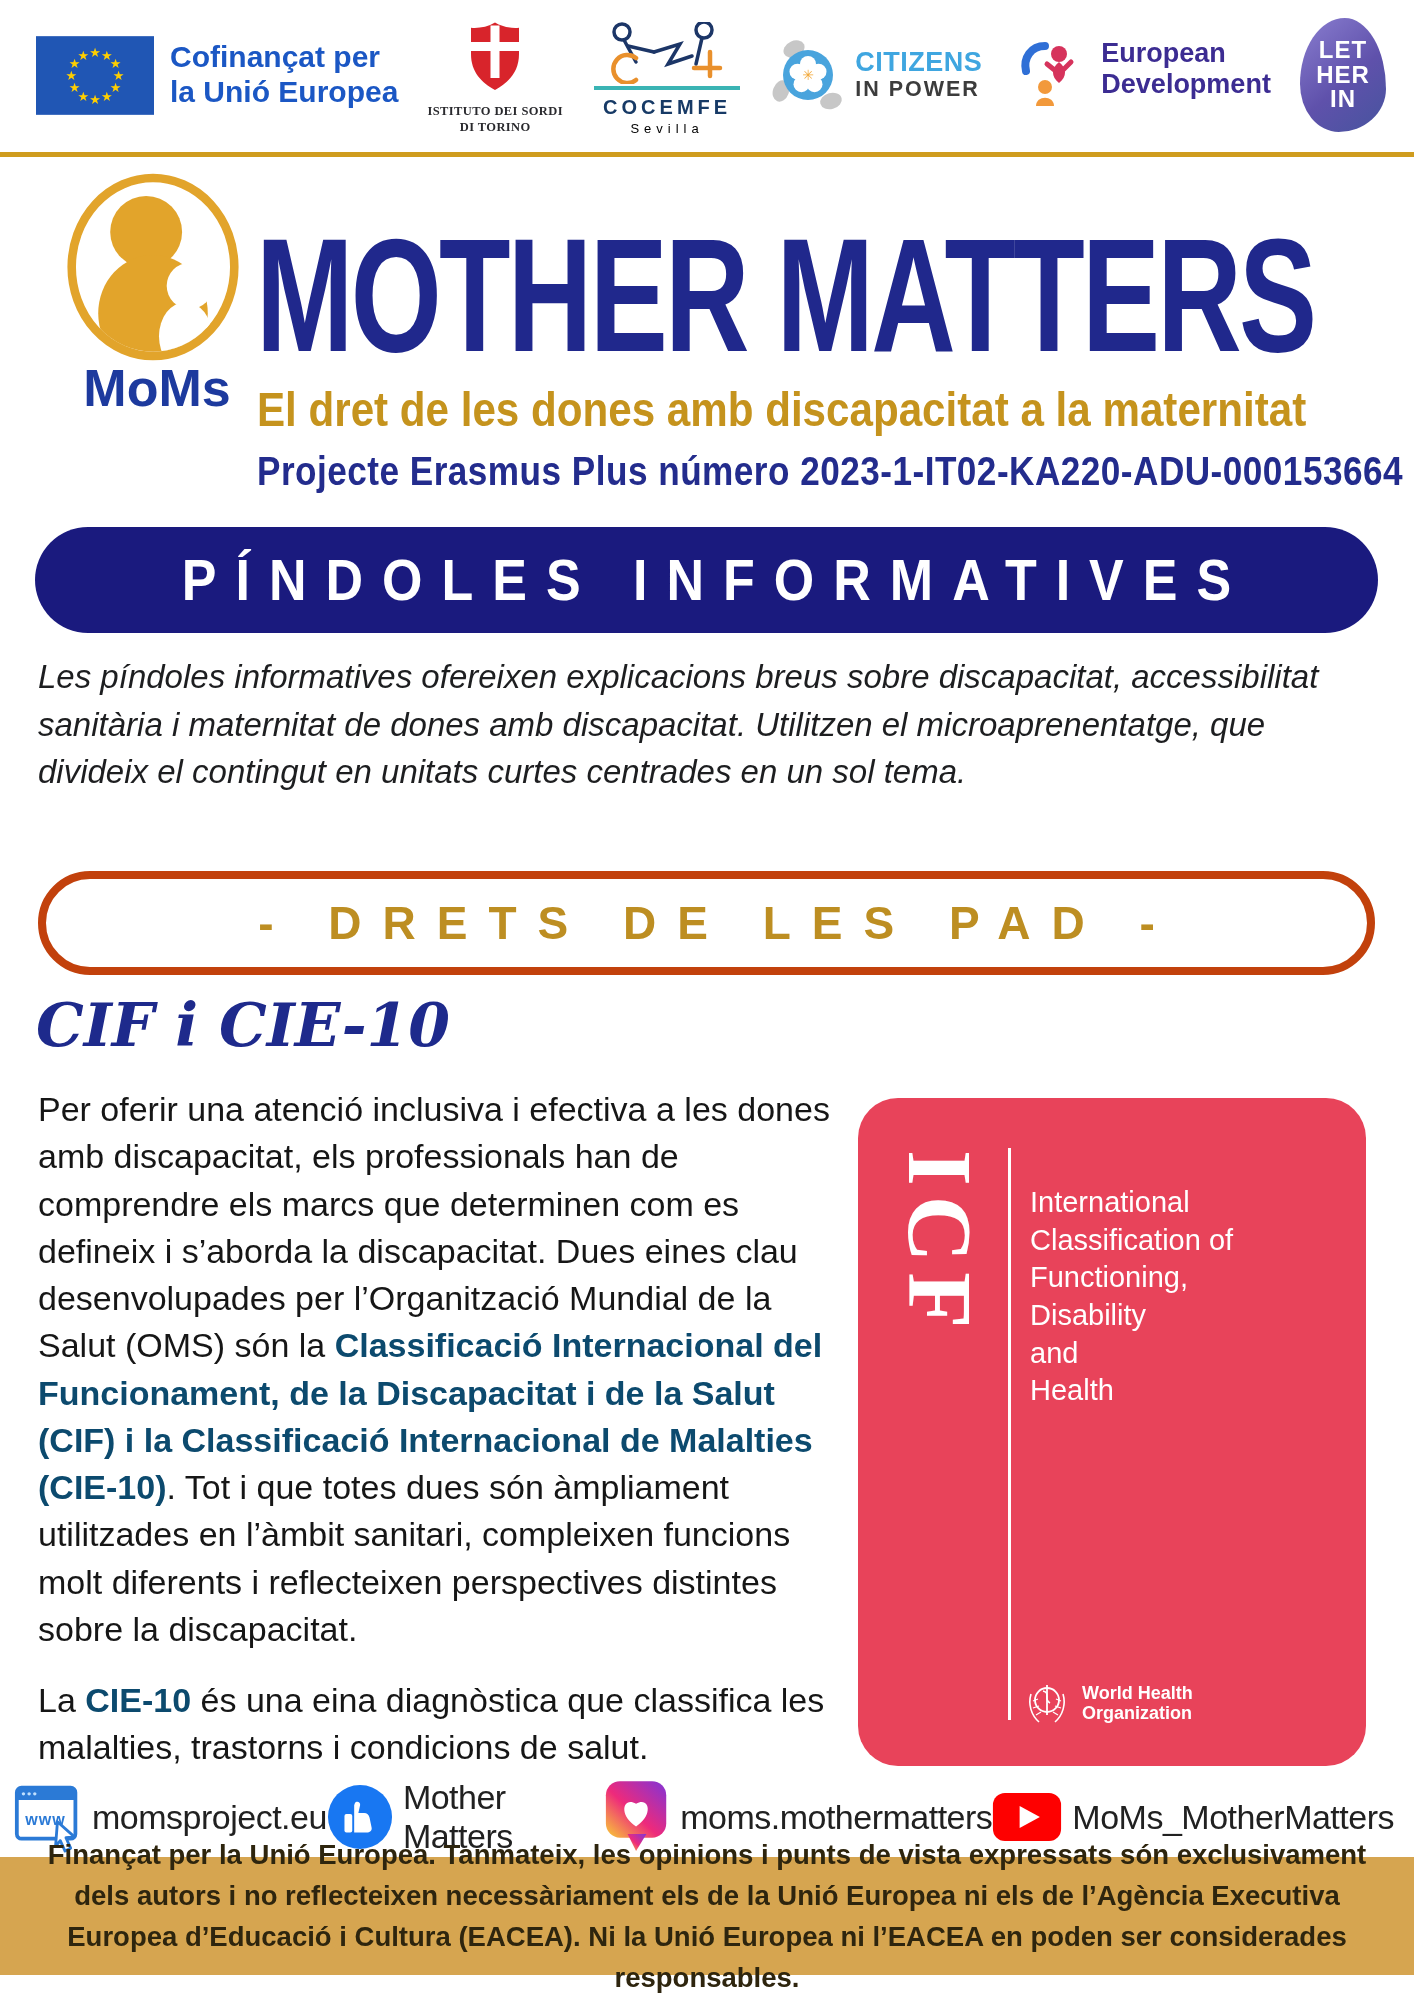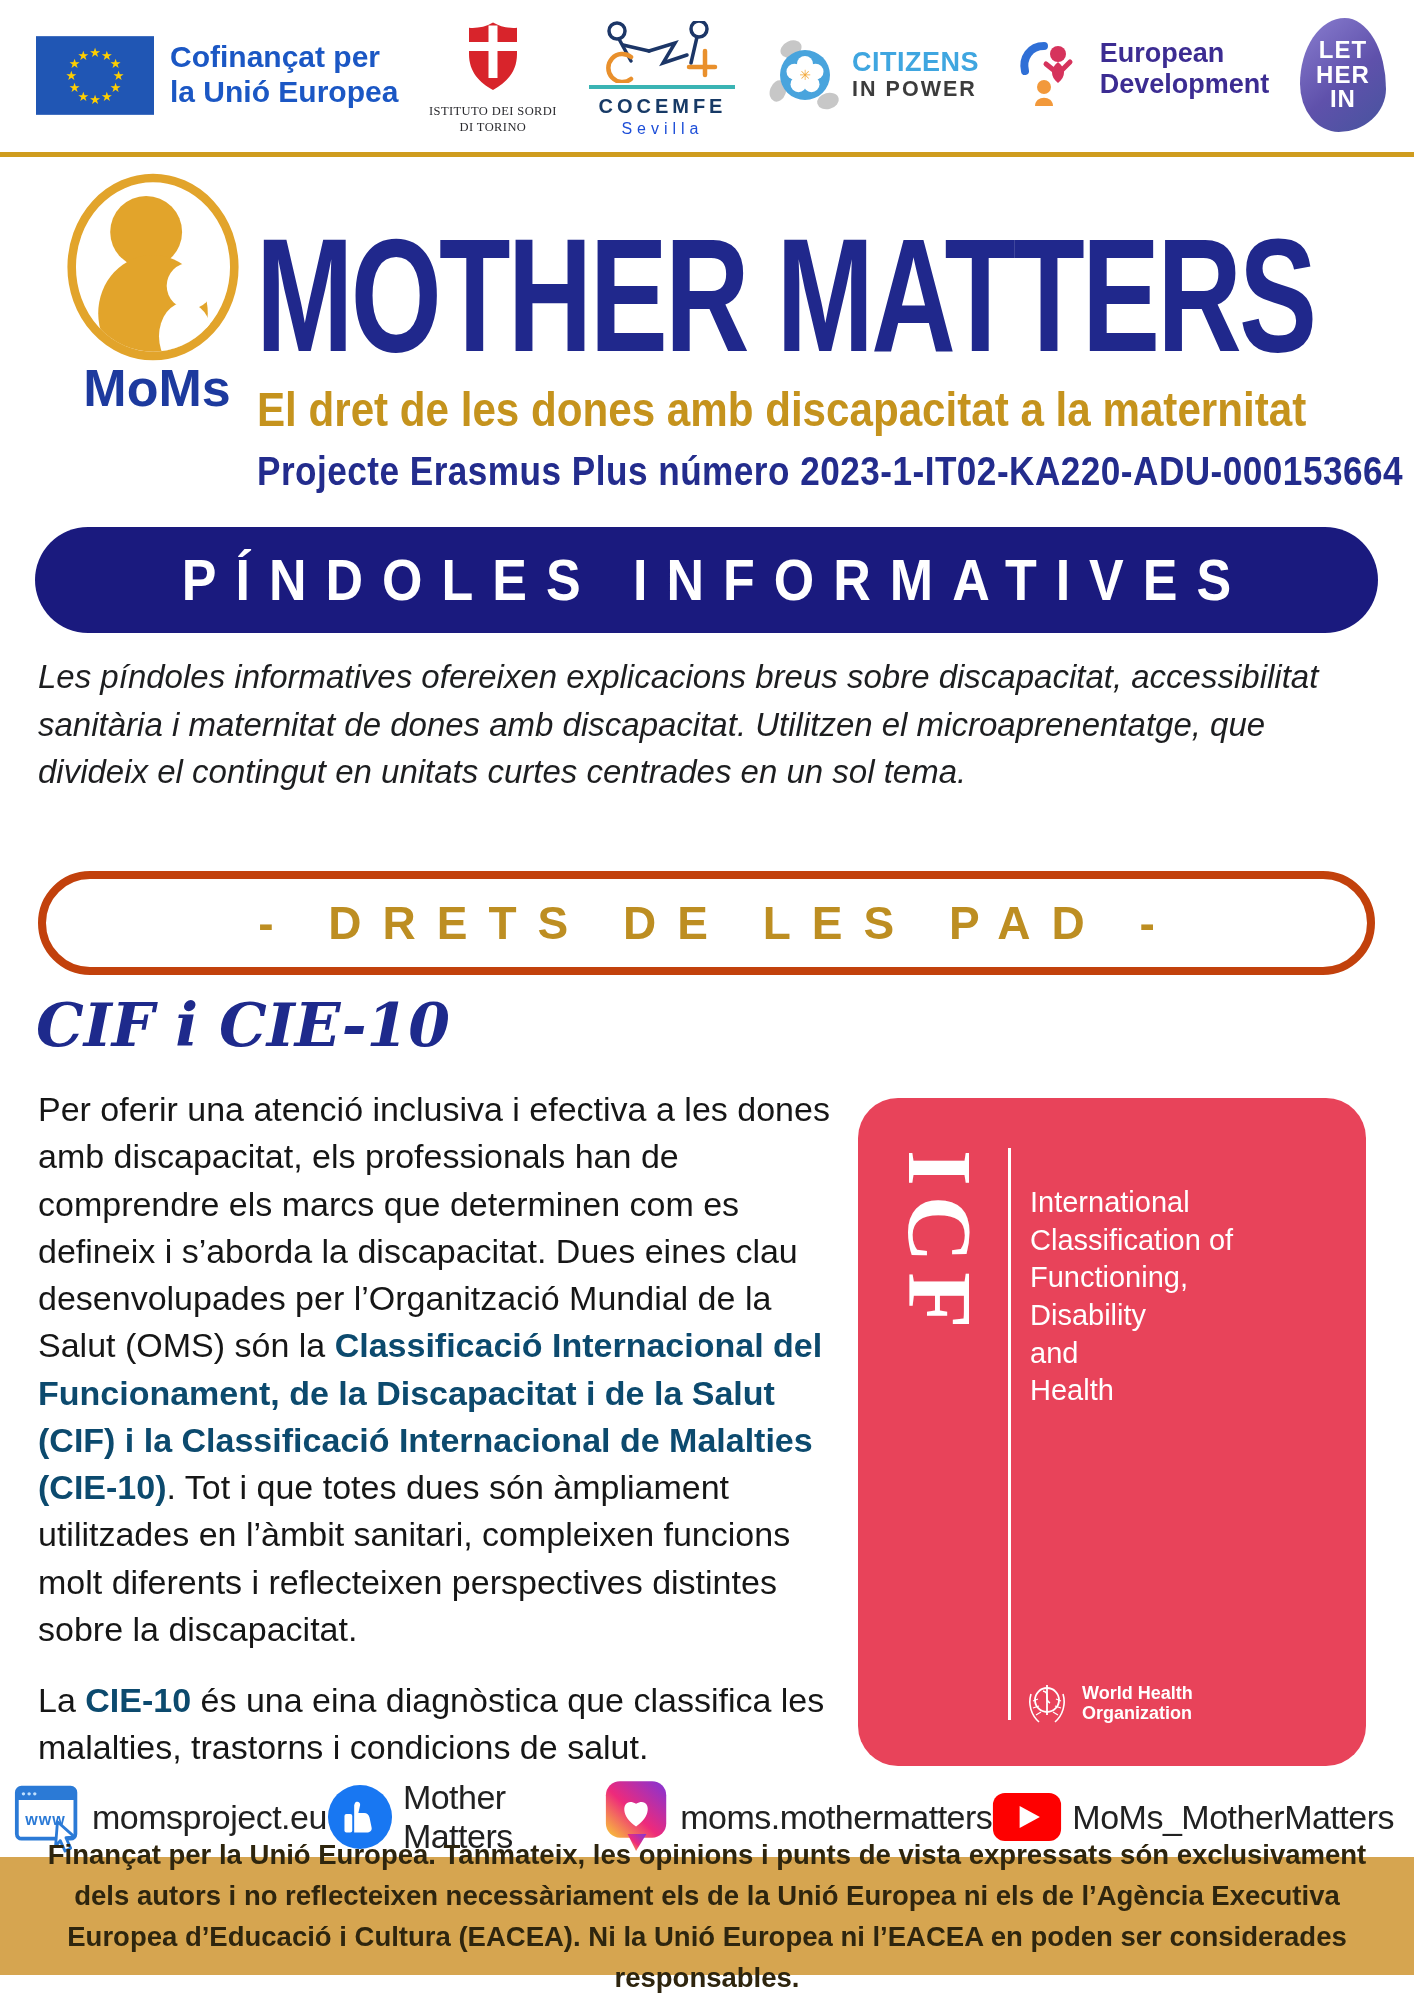--- a/index.html
+++ b/index.html
@@ -3,26 +3,26 @@
 <meta charset="utf-8">
 <style>
   * { margin:0; padding:0; box-sizing:border-box; }
   body { background:#9a9a9a; font-family:"Liberation Sans", sans-serif; }
   .page { position:relative; width:1414px; height:2000px; background:#ffffff; overflow:hidden; margin:0 auto; }
 
   
   .logos { position:absolute; top:0; left:0; width:100%; height:152px; display:flex; align-items:center; justify-content:space-between; padding:4px 28px 6px 36px; }
   .logo-eu { display:flex; align-items:center; gap:16px; }
   .eu-text { color:#1b57c4; font-weight:bold; font-size:30px; line-height:1.16; }
-  .logo-istituto { text-align:center; margin-top:6px; }
+  .logo-istituto { text-align:center; margin-top:6px;font-weight:bold; }
   .istituto-caption { font-family:"Liberation Serif", serif; font-size:12.5px; color:#2a2a2e; line-height:1.3; letter-spacing:.4px; }
   .logo-cocemfe { display:flex; flex-direction:column; align-items:center; margin-top:8px; }
   .cocemfe-rule { width:146px; height:4px; background:#3ab4b4; margin-top:2px; }
   .cocemfe-name { color:#173a66; font-weight:bold; font-size:20px; letter-spacing:4px; margin-top:6px; }
-  .cocemfe-city { color:#1d4ed8; font-size:16px; letter-spacing:5px; margin-top:2px; }
+  .cocemfe-city { color:#000000; font-size:13px; letter-spacing:5px; margin-top:2px; }
   .logo-citizens { display:flex; align-items:center; gap:10px; }
   .citizens-line1 { color:#3fa6e0; font-weight:bold; font-size:27px; letter-spacing:.5px; line-height:1.05; }
   .citizens-line2 { color:#3c3c3c; font-weight:bold; font-size:21.5px; letter-spacing:2px; }
   .logo-eurodev { display:flex; align-items:flex-start; gap:16px; }
   .eurodev-text { color:#3c2c92; font-weight:bold; font-size:27px; line-height:1.16; }
   .logo-letherin { width:86px; height:114px; border-radius:52% 48% 55% 45% / 58% 62% 38% 42%;
     background:linear-gradient(140deg,#8a7ed0 0%,#5f51ab 55%,#46549e 100%);
     color:#fff; font-weight:bold; display:flex; flex-direction:column; align-items:center; justify-content:center;
     line-height:1.04; font-size:24px; letter-spacing:1px; }
   .gold-rule { position:absolute; top:152px; left:0; width:100%; height:5px; background:#cf9c1e; }

